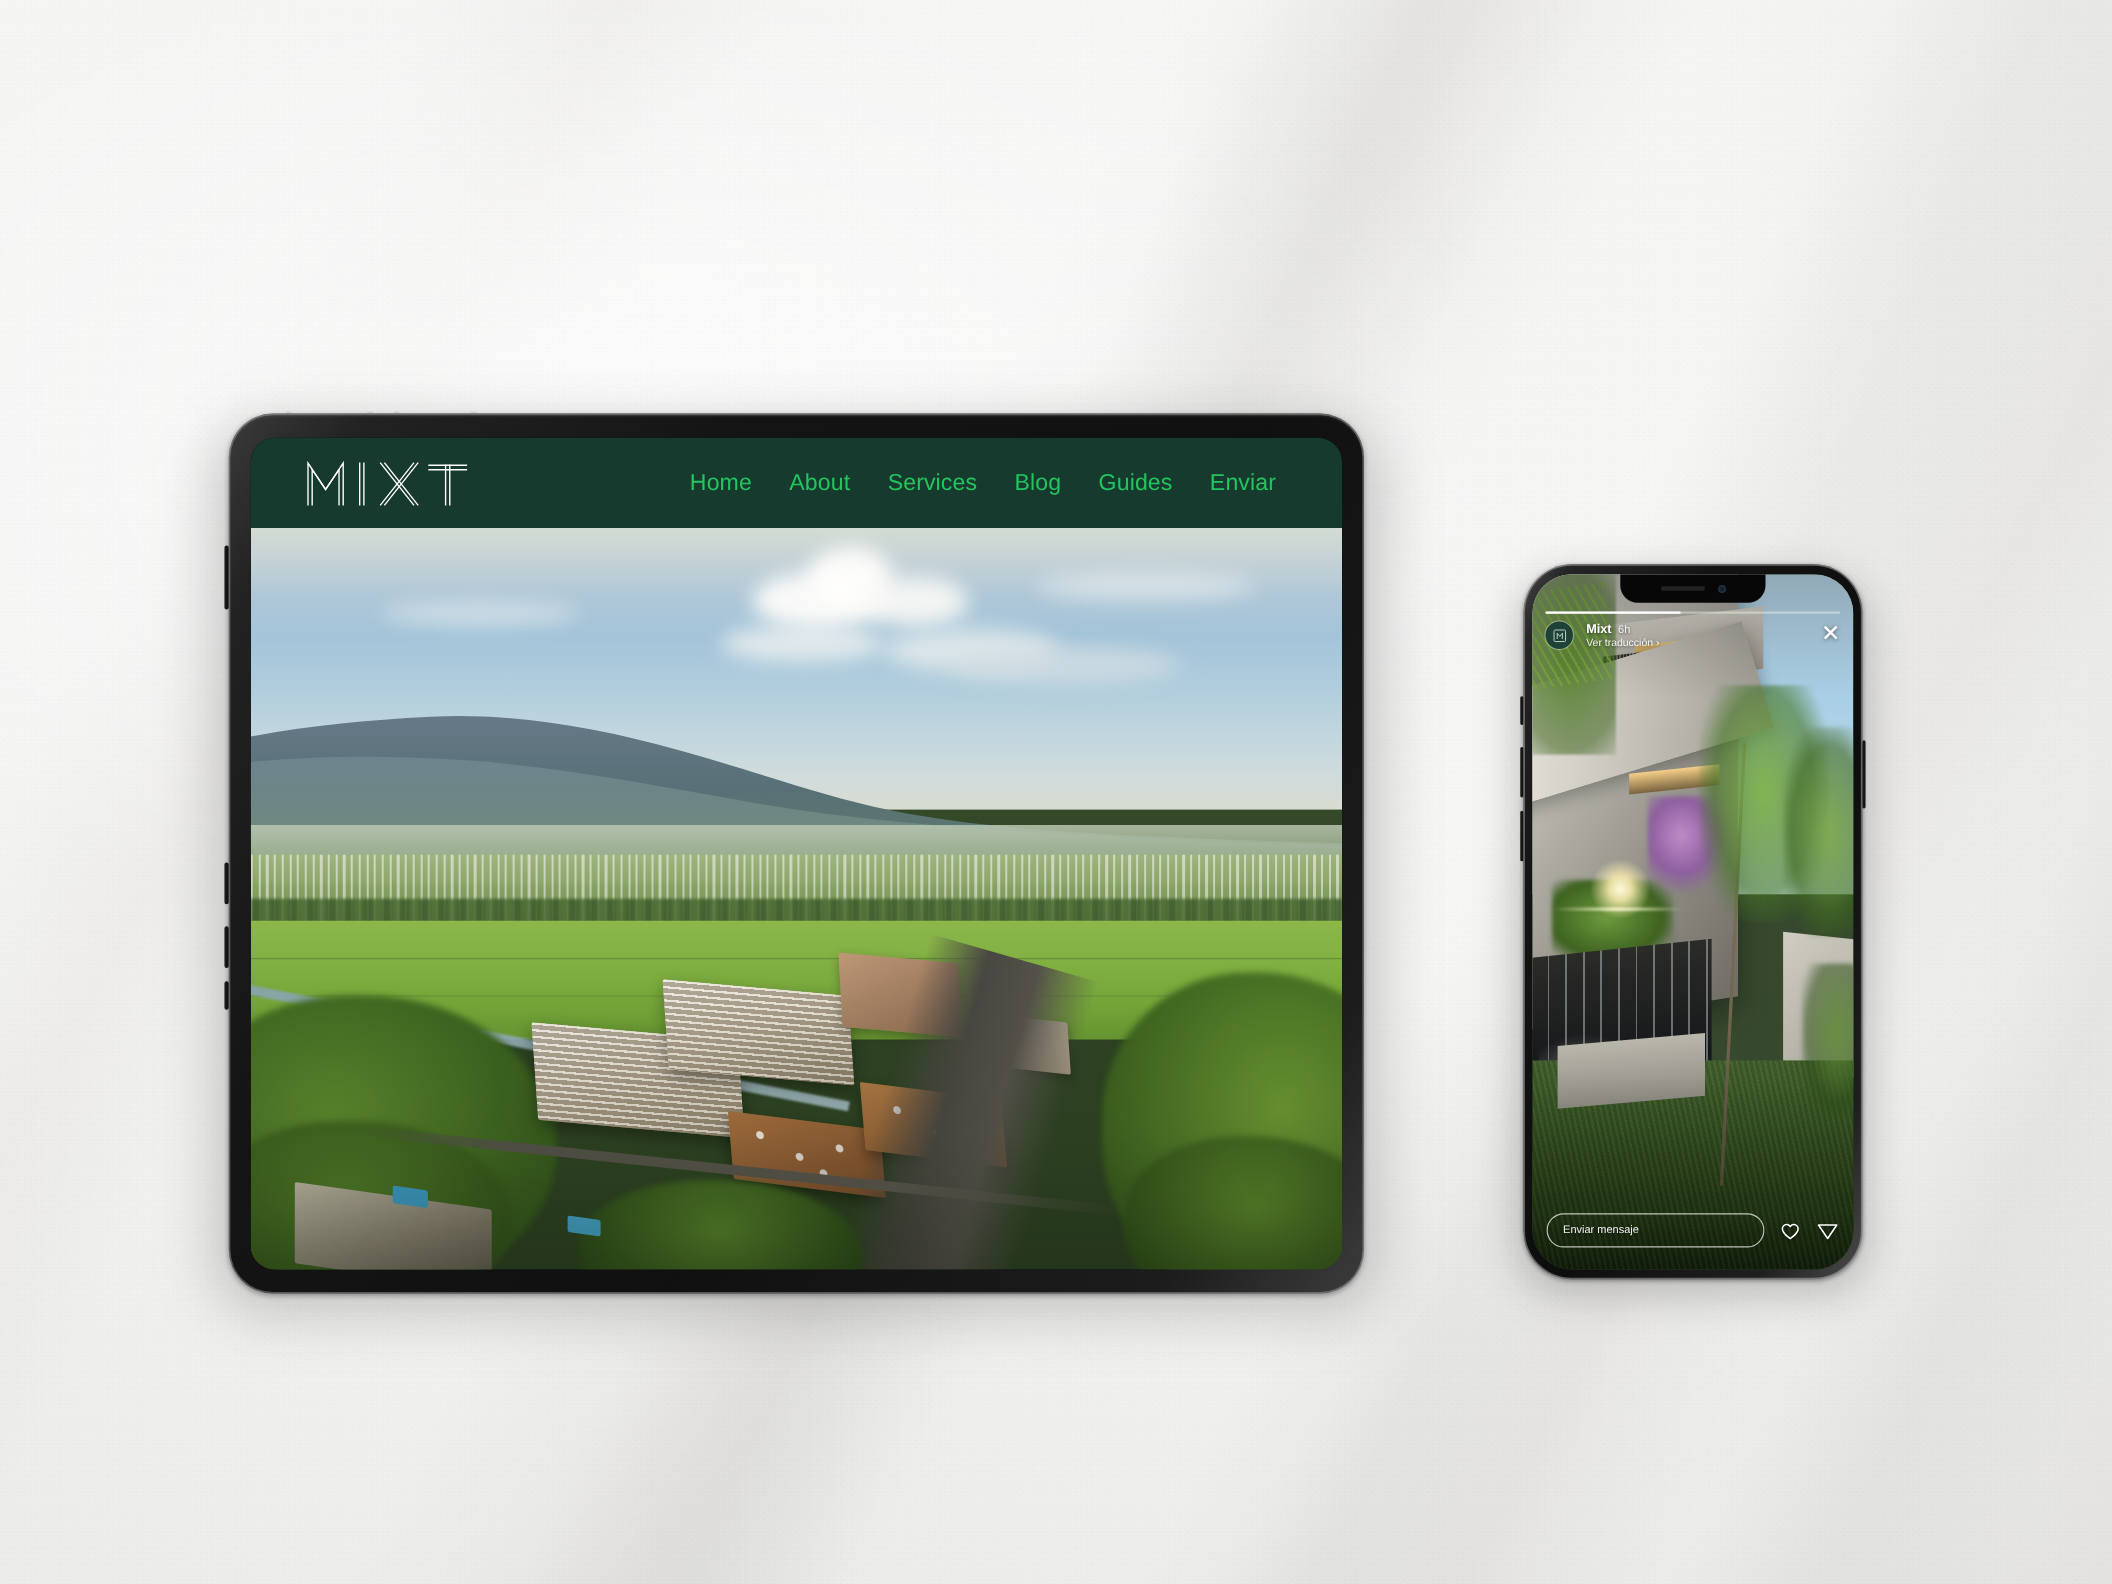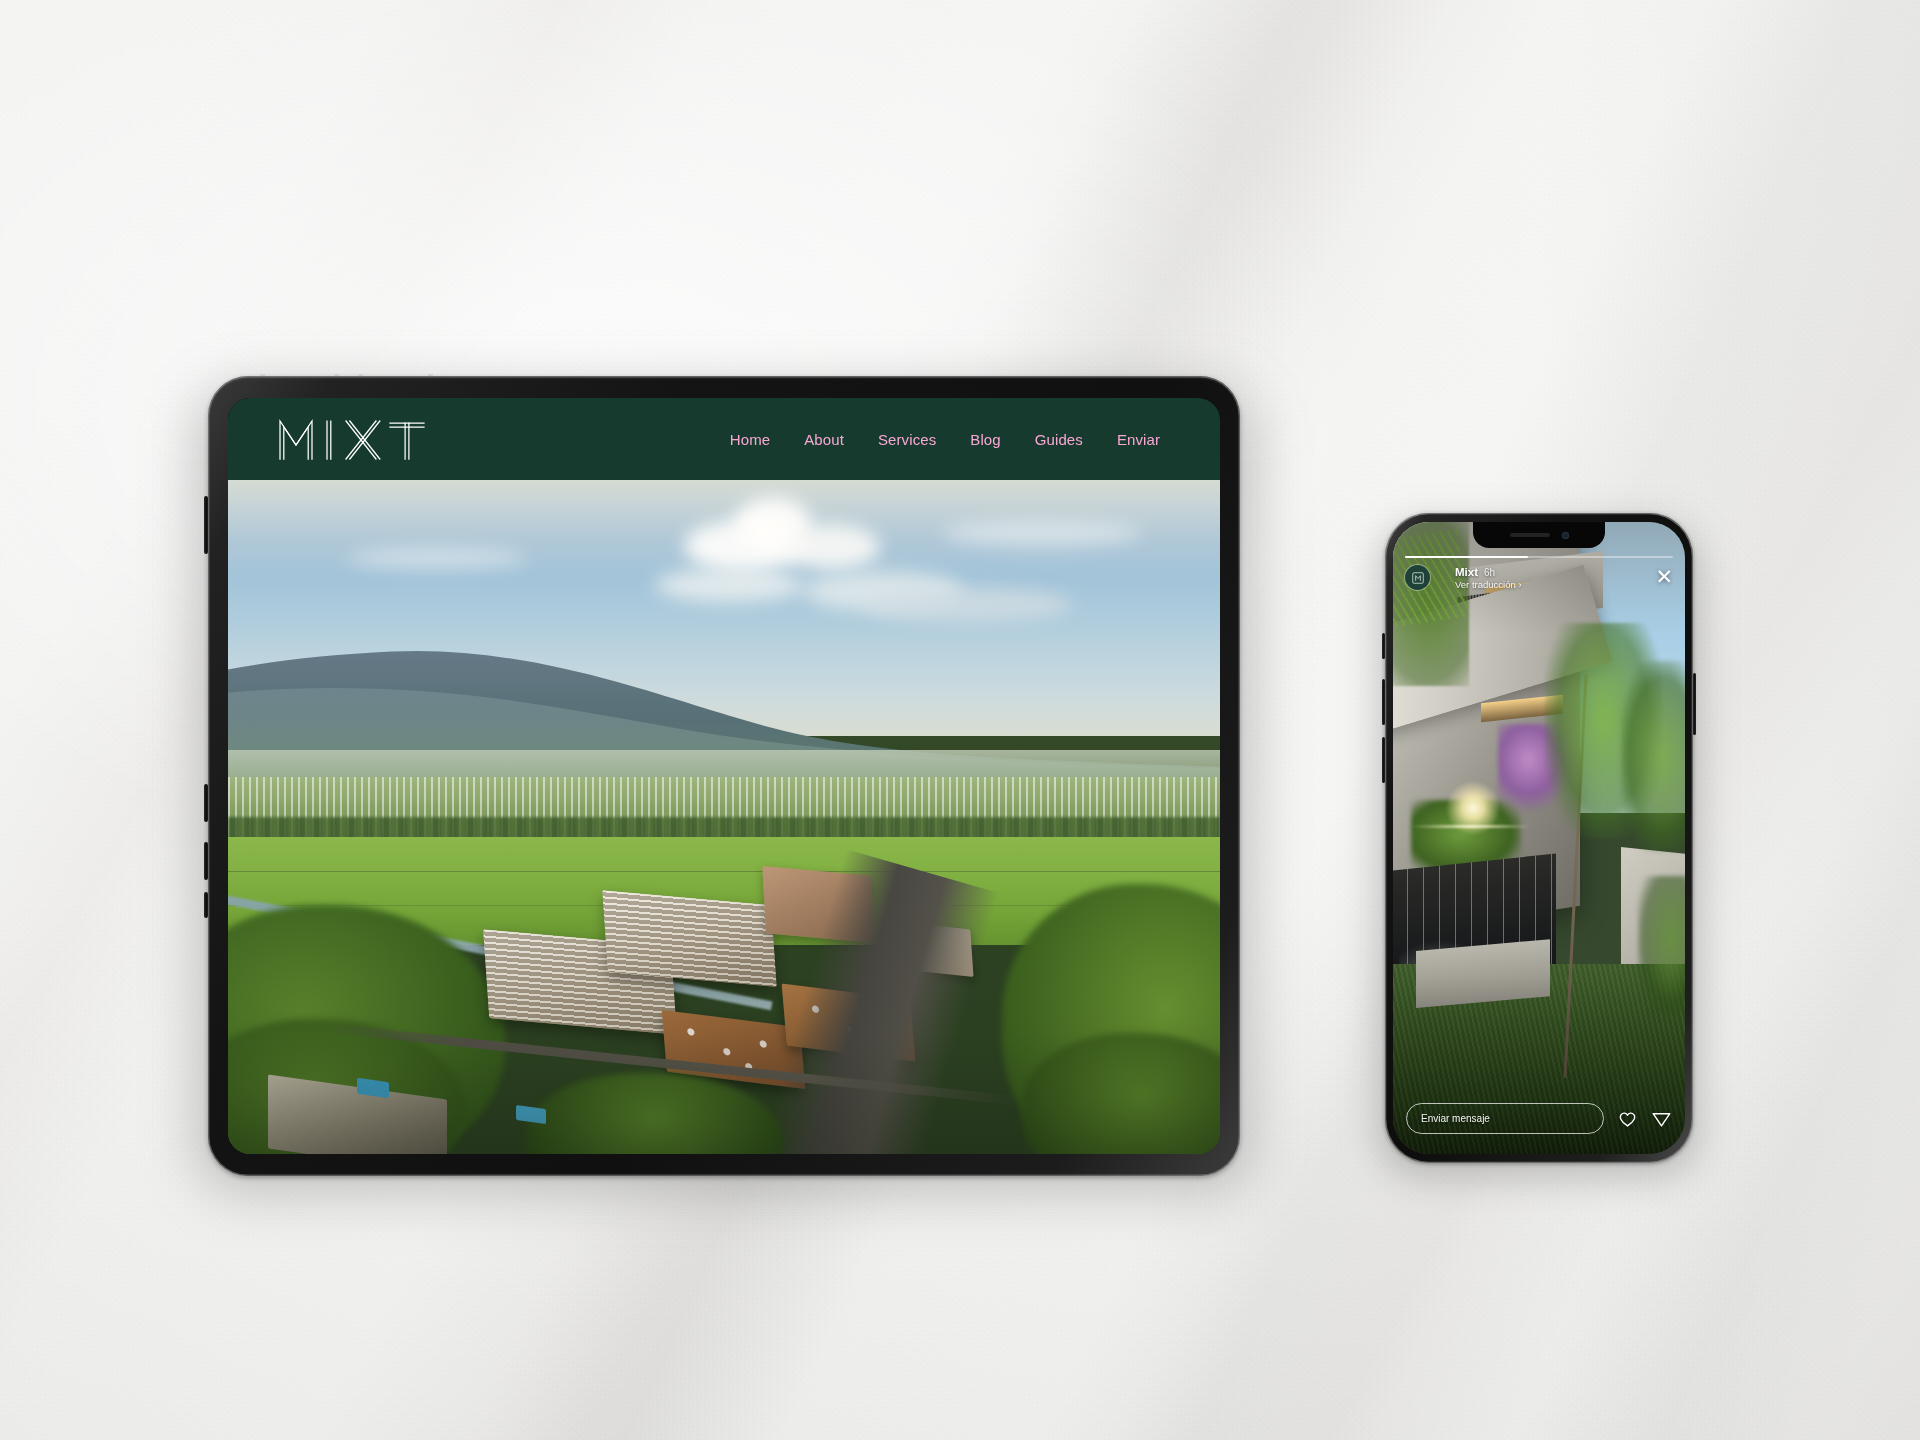--- a/index.html
+++ b/index.html
@@ -131,22 +131,22 @@
   .logo svg { width: 100%; height: 100%; display: block; }
 
   .nav-links {
     margin-left: auto;
     display: flex;
     align-items: center;
     gap: 34px;
     padding-right: 24px;
   }
   .nav-link {
-    color: #f9a8d4;
-    font-size: 15px;
+    color: #22c55e;
+    font-size: 21px;
     letter-spacing: 0.1px;
     white-space: nowrap;
     text-decoration: none;
     cursor: pointer;
   }
 
   
   .hero {
     flex: 1 1 auto;
     position: relative;
@@ -254,21 +254,21 @@
   .story-progress span {
     display: block;
     height: 100%;
     width: 46%;
     background: #fff;
     border-radius: 2px;
   }
   .story-head {
     position: absolute;
     top: 43px; left: 12px; right: 12px;
-    display: flex; align-items: flex-start; gap: 25px;
+    display: flex; align-items: flex-start; gap: 12px;
     z-index: 8;
   }
   .story-avatar {
     width: 25px; height: 25px;
     border-radius: 50%;
     background: #1f4238;
     flex: 0 0 auto;
     display: flex; align-items: center; justify-content: center;
     box-shadow: 0 0 0 1px rgba(255,255,255,0.35);
     overflow: hidden;

